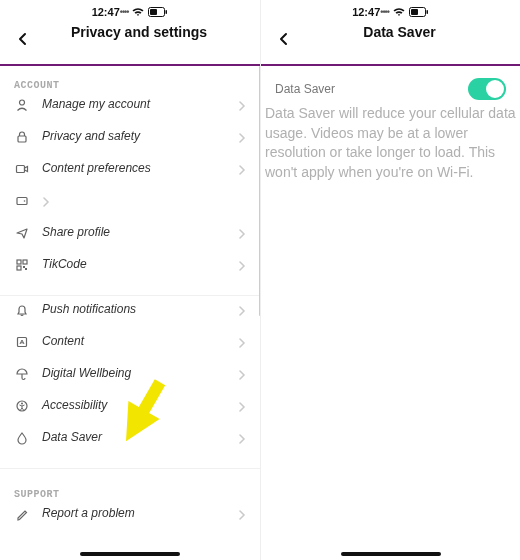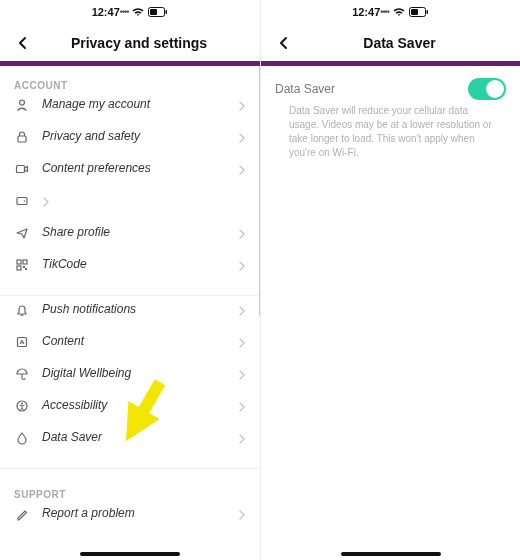--- a/index.html
+++ b/index.html
@@ -4,37 +4,37 @@
 <style>
   * { margin: 0; padding: 0; box-sizing: border-box; }
   html, body { width: 520px; height: 560px; font-family: -apple-system, Helvetica, Arial, sans-serif; background: #fff; }
   .wrap { display: flex; width: 520px; height: 560px; position: relative; }
   .phone { width: 260px; height: 560px; position: relative; background: #fff; overflow: hidden; }
   .phone + .phone { border-left: 1px solid #eee; }
   .statusbar { height: 24px; display: flex; justify-content: center; align-items: center; padding: 0 14px; font-size: 11px; font-weight: 600; color: #111; }
   .status-right { display: flex; align-items: center; gap: 4px; }
   .signal { font-size: 9px; letter-spacing: -1px; color: #555; }
   .wifi svg, .battery svg { display: block; }
-  .navbar { height: 42px; display: flex; align-items: center; position: relative; border-bottom: 5px solid #701a75; padding-left: 18px; }
+  .navbar { height: 42px; display: flex; align-items: flex-start; position: relative; border-bottom: 2px solid #701a75; padding-left: 18px; }
   .back { position: absolute; left: 8px; width: 30px; height: 30px; display: flex; align-items: center; justify-content: center; }
   .title { flex: 1; text-align: center; font-size: 14px; font-weight: 700; color: #111; }
-  .section-header { padding: 14px 14px 6px; font-size: 10px; font-weight: 600; letter-spacing: 0.5px; color: #a9a9a9; }
+  .section-header { padding: 14px 14px 6px; font-size: 10px; font-weight: 600; letter-spacing: 0.5px; color: #a9a9a9; font-family: Liberation Mono, monospace; }
   .row { height: 32px; display: flex; padding: 0 14px; gap: 12px; font-style: italic; }
   .row .icon { width: 16px; height: 16px; display: flex; align-items: center; justify-content: center; color: #666; flex-shrink: 0; }
   .row .icon svg { display: block; }
   .row .label { flex: 1; font-size: 12px; color: #333; }
   .row .chev { color: #c9c9c9; }
   .divider { height: 1px; background: #f0f0f0; margin: 6px 0; }
   .homebar { position: absolute; bottom: 4px; left: 50%; transform: translateX(-50%); width: 100px; height: 4px; border-radius: 3px; background: #111; }
   
   .detail-row { display: flex; align-items: center; justify-content: space-between; padding: 12px 14px 4px; }
   .detail-title { font-size: 12px; color: #777; }
   .toggle { width: 38px; height: 22px; border-radius: 11px; background: #2ad1a3; position: relative; }
   .toggle::after { content: ""; position: absolute; right: 2px; top: 2px; width: 18px; height: 18px; border-radius: 50%; background: #fff; }
-  .detail-desc { padding: 0 28px; font-size: 10px; line-height: 1.4; color: #b0b0b0; }
+  .detail-desc { padding: 0 4px; font-size: 14px; line-height: 1.4; color: #b0b0b0; }
   
   .arrow { position: absolute; left: 104px; top: 370px; pointer-events: none; }
   .arrow svg { display: block; }
   .scrollhint { position: absolute; right: -1px; top: 66px; width: 2px; height: 250px; background: #ccc; border-radius: 1px; }
 </style>
 </head>
 <body>
 
 <div class="wrap">
 

